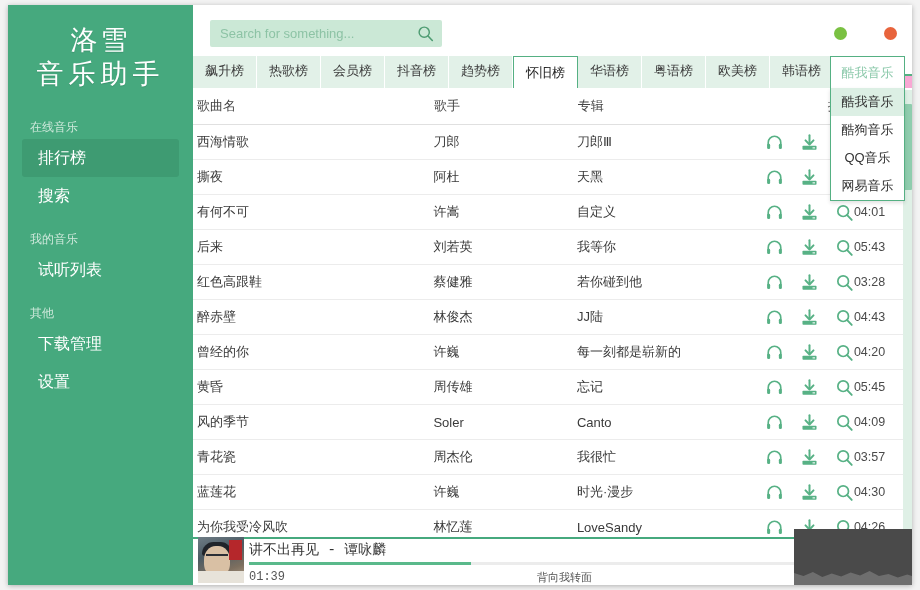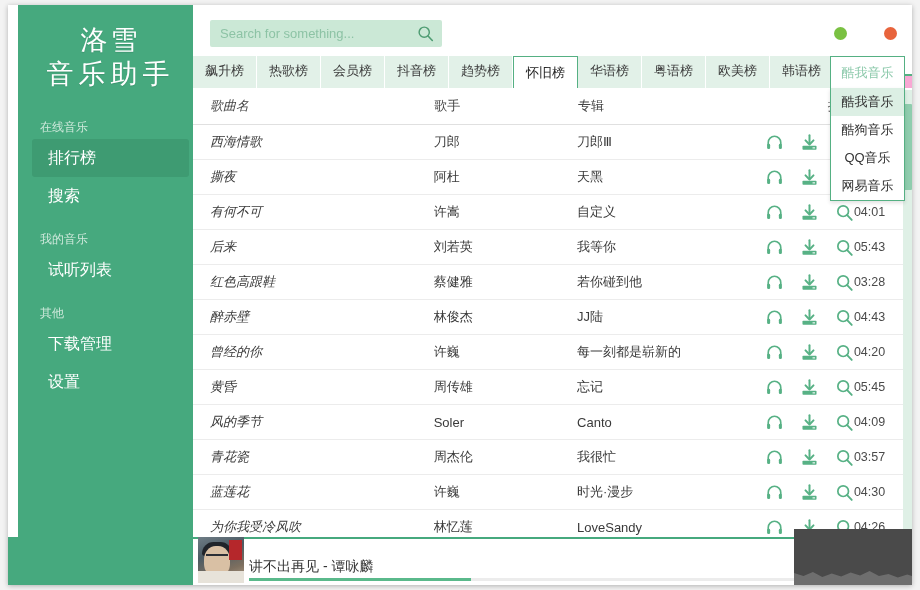--- a/index.html
+++ b/index.html
@@ -25,21 +25,20 @@
     overflow: hidden;
   }
 
   
   .sidebar {
     position: absolute;
     left: 0; top: 0;
     width: 185px; height: 580px;
     background: #46a97e;
     color: #ffffff;
-    margin-left: 10px;
   }
   .logo {
     padding: 18px 0 0 0;
     text-align: center;
     font-size: 27px;
     line-height: 34px;
     letter-spacing: 3px;
     font-weight: normal;
     color: #ffffff;
     text-shadow: 0 1px 1px rgba(0,0,0,0.12);
@@ -200,21 +199,21 @@
     height: 35px;
     border-bottom: 1px solid #ececec;
     font-size: 13px;
     color: #3a3a3a;
   }
   .trow.head {
     height: 37px;
     border-bottom: 1px solid #e0e0e0;
     color: #444;
   }
-  .c-name  { width: 248px; padding-left: 17px; overflow: hidden; white-space: nowrap; font-style: italic; }
+  .c-name  { width: 248px; padding-left: 4px; overflow: hidden; white-space: nowrap; }
   .c-artist{ width: 148px; overflow: hidden; white-space: nowrap; }
   .c-album { width: 194px; overflow: hidden; white-space: nowrap; }
   .c-ops   { width: 90px; display: flex; align-items: center; gap: 16px; text-align: right; }
   .c-time  { width: 60px; text-align: left; color: #4a4a4a; font-size: 12.5px; }
   .trow.head .c-ops { display: block; }
 
   .op-icon { width: 19px; height: 19px; cursor: pointer; display: block; }
 
   
   .rail {
@@ -281,21 +280,22 @@
   .cover .shirt {
     position: absolute; left: 0; bottom: 0;
     width: 46px; height: 12px;
     background: #e7e3da;
   }
 
   .player-main {
     position: absolute;
     left: 241px; bottom: 2px;
     width: 600px; height: 46px;
-    padding-top: 19px;
+    padding-top: 3px;
+    font-family: Liberation Mono, monospace;
   }
   .track-title {
     font-size: 14px;
     color: #333;
     line-height: 20px;
     height: 20px;
     white-space: nowrap;
   }
   .progress-track {
     position: relative;

